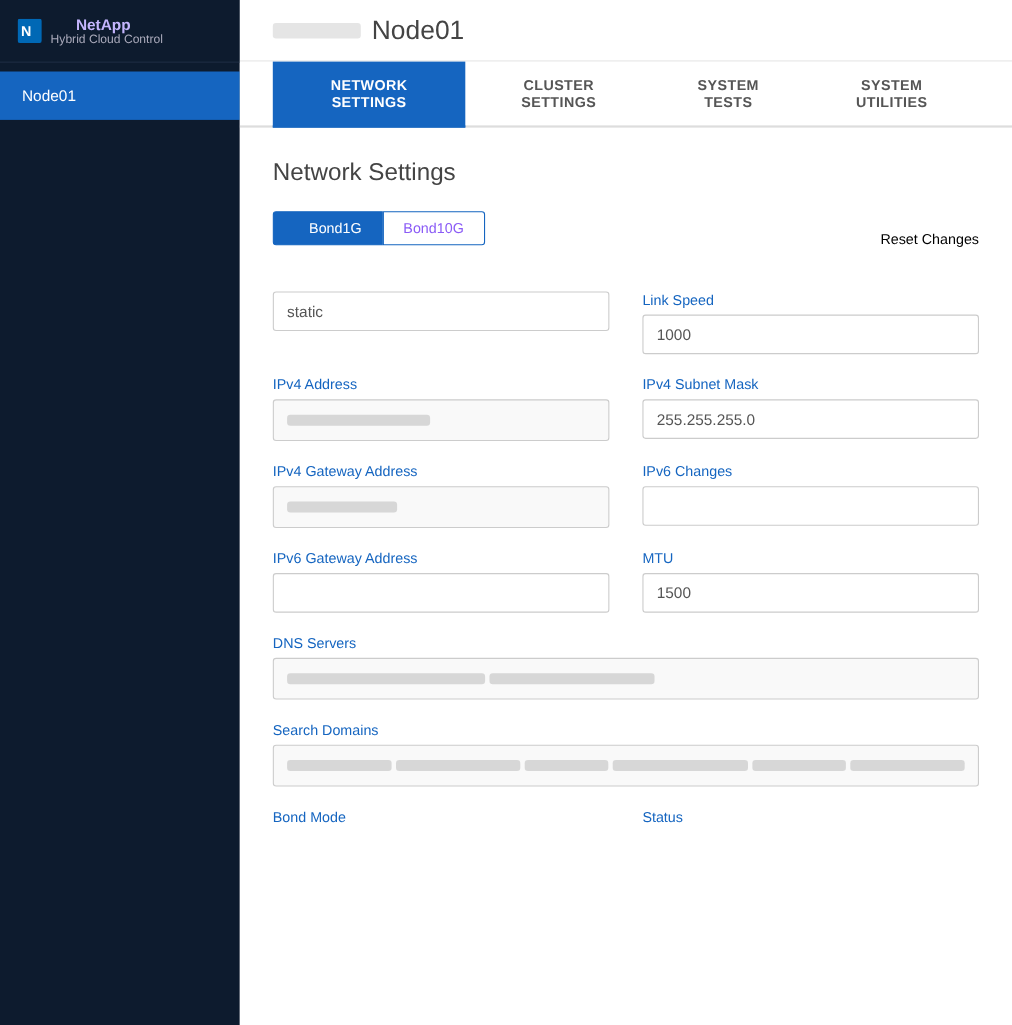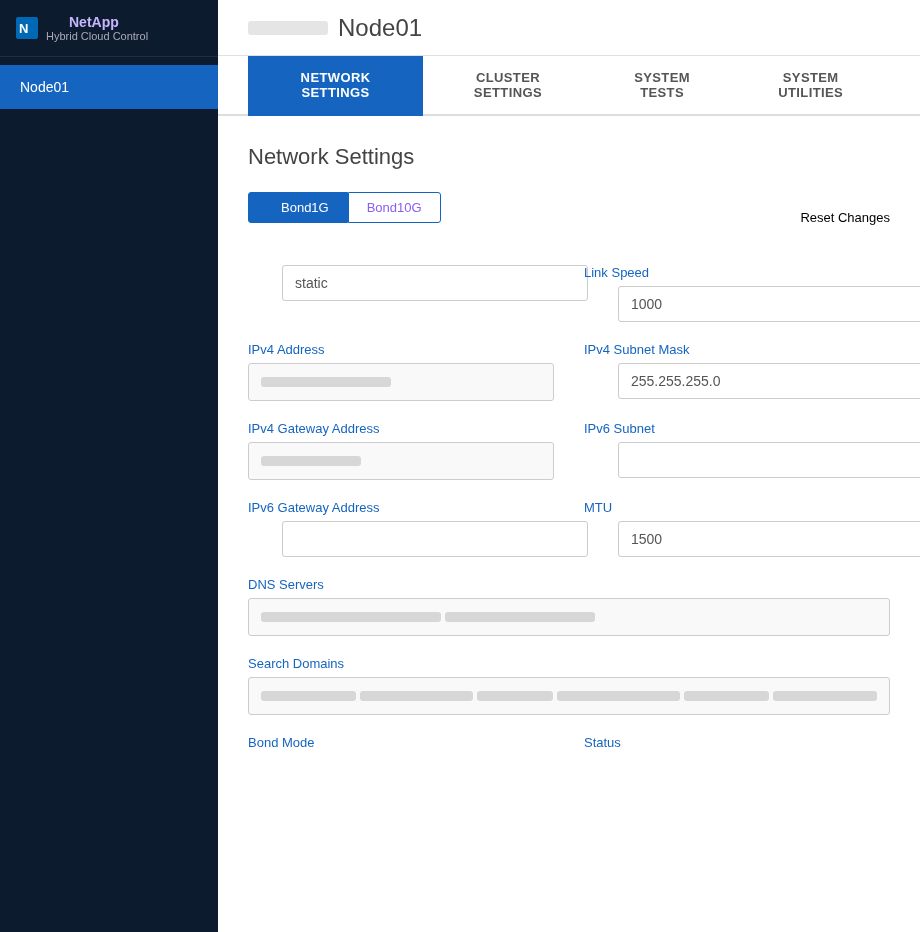--- a/index.html
+++ b/index.html
@@ -186,21 +186,20 @@
     }
     .field-input {
       border: 1px solid #ccc;
       border-radius: 3px;
       padding: 9px 12px;
       font-size: 14px;
       color: #555;
       background: #fff;
       outline: none;
       width: 100%;
-      margin-left: 34px;
     }
     .field-input-blurred {
       border: 1px solid #ccc;
       border-radius: 3px;
       padding: 9px 12px;
       font-size: 14px;
       color: #aaa;
       background: #f9f9f9;
       width: 100%;
       position: relative;
@@ -284,21 +283,21 @@
       </div>
 
       <div class="form-field">
         <label class="field-label">IPv4 Gateway Address</label>
         <div class="field-input-blurred">
           <span class="blur-pill" style="width:100px;"></span>
         </div>
       </div>
 
       <div class="form-field">
-        <label class="field-label">IPv6 Subnet</label>
+        <label class="field-label">IPv6 Changes</label>
         <input class="field-input" type="text" value="" style="">
       </div>
 
       <div class="form-field">
         <label class="field-label">IPv6 Gateway Address</label>
         <input class="field-input" type="text" value="" style="">
       </div>
 
       <div class="form-field">
         <label class="field-label">MTU</label>

